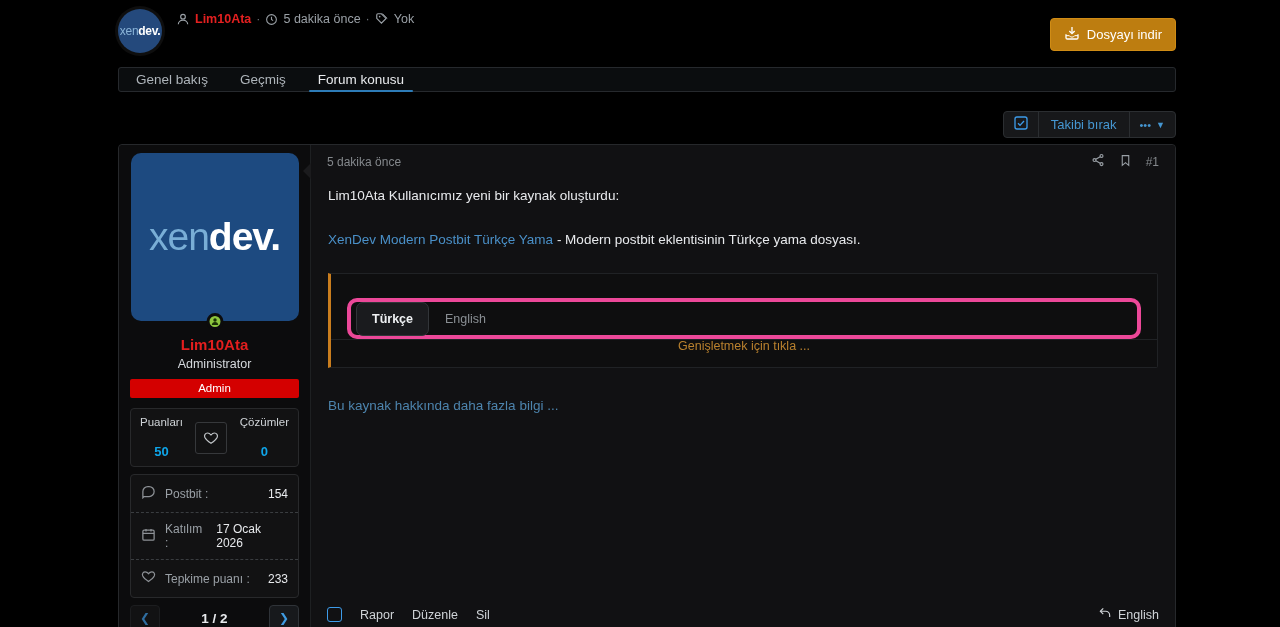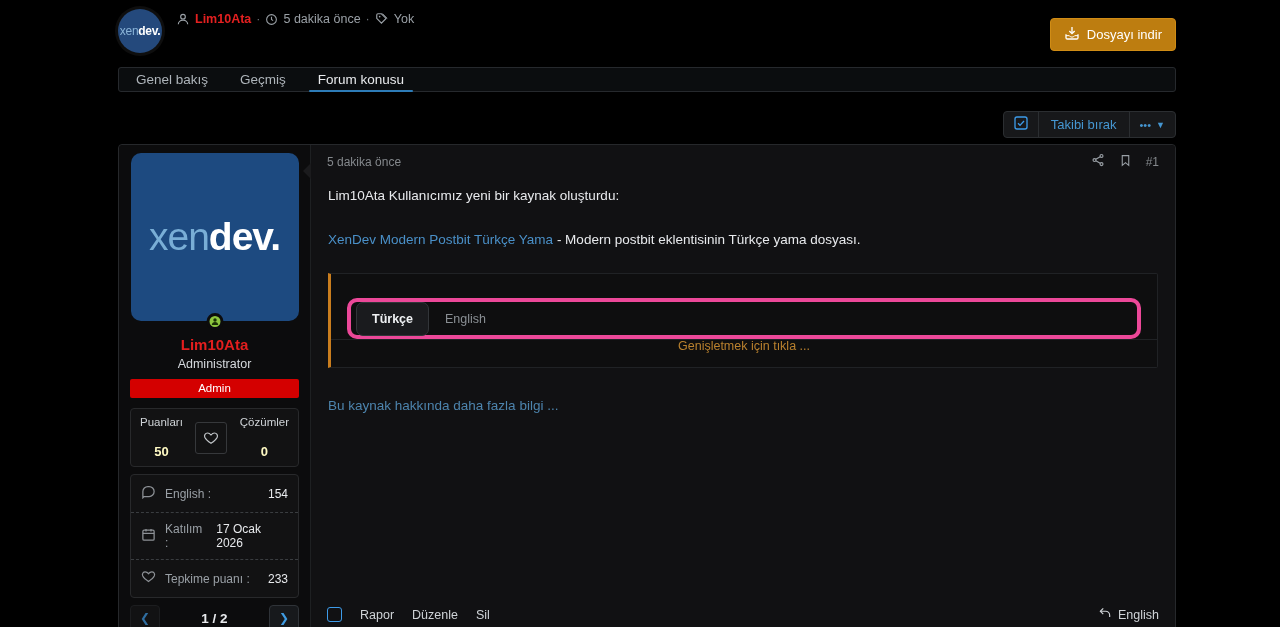--- a/index.html
+++ b/index.html
@@ -94,21 +94,21 @@
   .userbanner {
     margin-top:8px; background:#d40000; color:#fff; font-size:11.5px;
     text-align:center; padding:3px 0 4px; border-radius:2px;
   }
   .scorebox {
     margin-top:10px; border:1px solid #28292b; background:#121213; border-radius:4px;
     display:flex; align-items:center; justify-content:space-between; padding:7px 9px;
   }
   .scorecell { text-align:center; }
   .scorecell .lbl { color:#cfd3d7; font-size:11.5px; }
-  .scorecell .val { color:#fef9c3; font-weight:bold; font-size:13px; margin-top:16px; }
+  .scorecell .val { color:#0ea5e9; font-weight:bold; font-size:13px; margin-top:16px; }
   .heartbox {
     width:32px; height:32px; border:1px solid #36383b; border-radius:3px;
     display:flex; align-items:center; justify-content:center; color:#c0c4c8;
   }
   .statsbox { margin-top:7px; border:1px solid #28292b; background:#121213; border-radius:4px; }
   .statrow {
     display:flex; align-items:center; gap:9px; padding:9px 10px;
     border-bottom:1px dashed #3a3d40; color:#9aa0a6;
   }
   .statrow:last-child { border-bottom:none; }
@@ -286,21 +286,21 @@
         </div>
       </div>
 
       <div class="statsbox">
         <div class="statrow">
           <span>
             <svg width="15" height="15" viewBox="0 0 24 24" fill="none" stroke="#8d9196" stroke-width="2">
                 <path d="M21 12a8 8 0 0 1-8 8H5l-2 2V12a8 8 0 0 1 8-8h2a8 8 0 0 1 8 8z"></path>
               </svg>
           </span>
-          <span class="slabel">English :</span>
+          <span class="slabel">Postbit :</span>
           <span class="svalue">154</span>
         </div>
         <div class="statrow">
           <span>
             <svg width="15" height="15" viewBox="0 0 24 24" fill="none" stroke="#8d9196" stroke-width="2">
                 <rect x="3" y="5" width="18" height="16" rx="2"></rect>
                 <path d="M8 3v4M16 3v4M3 10h18"></path>
               </svg>
           </span>
           <span class="slabel">Katılım :</span>

